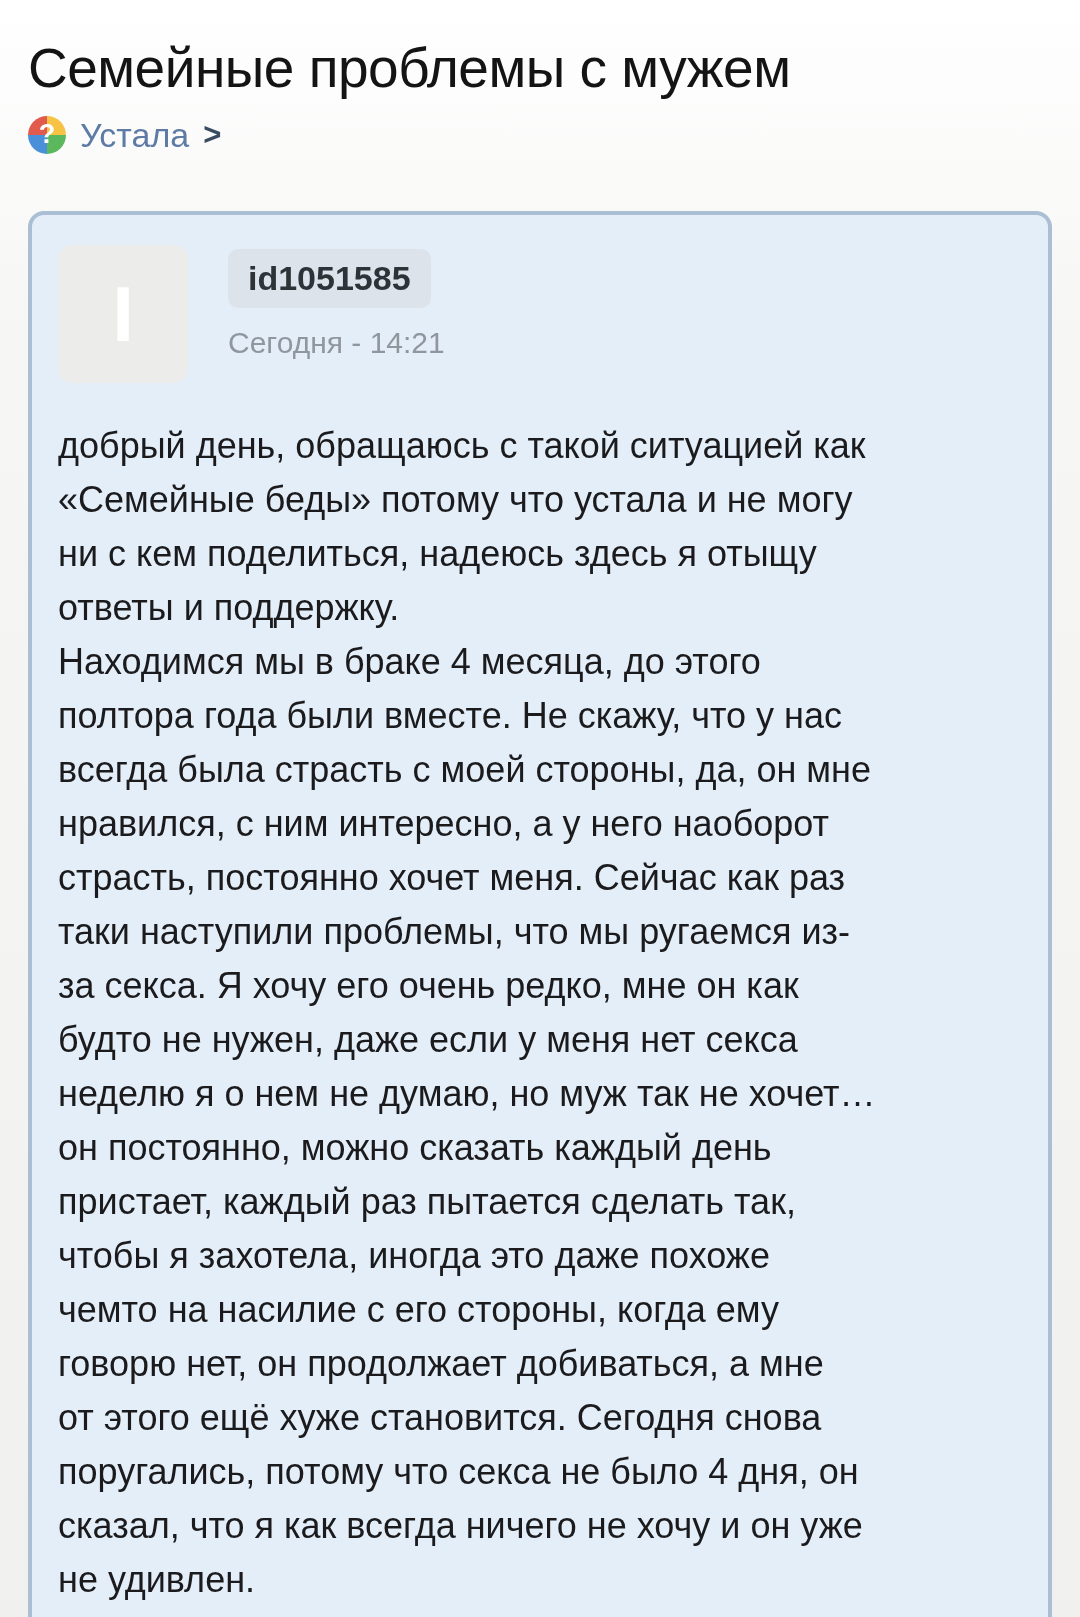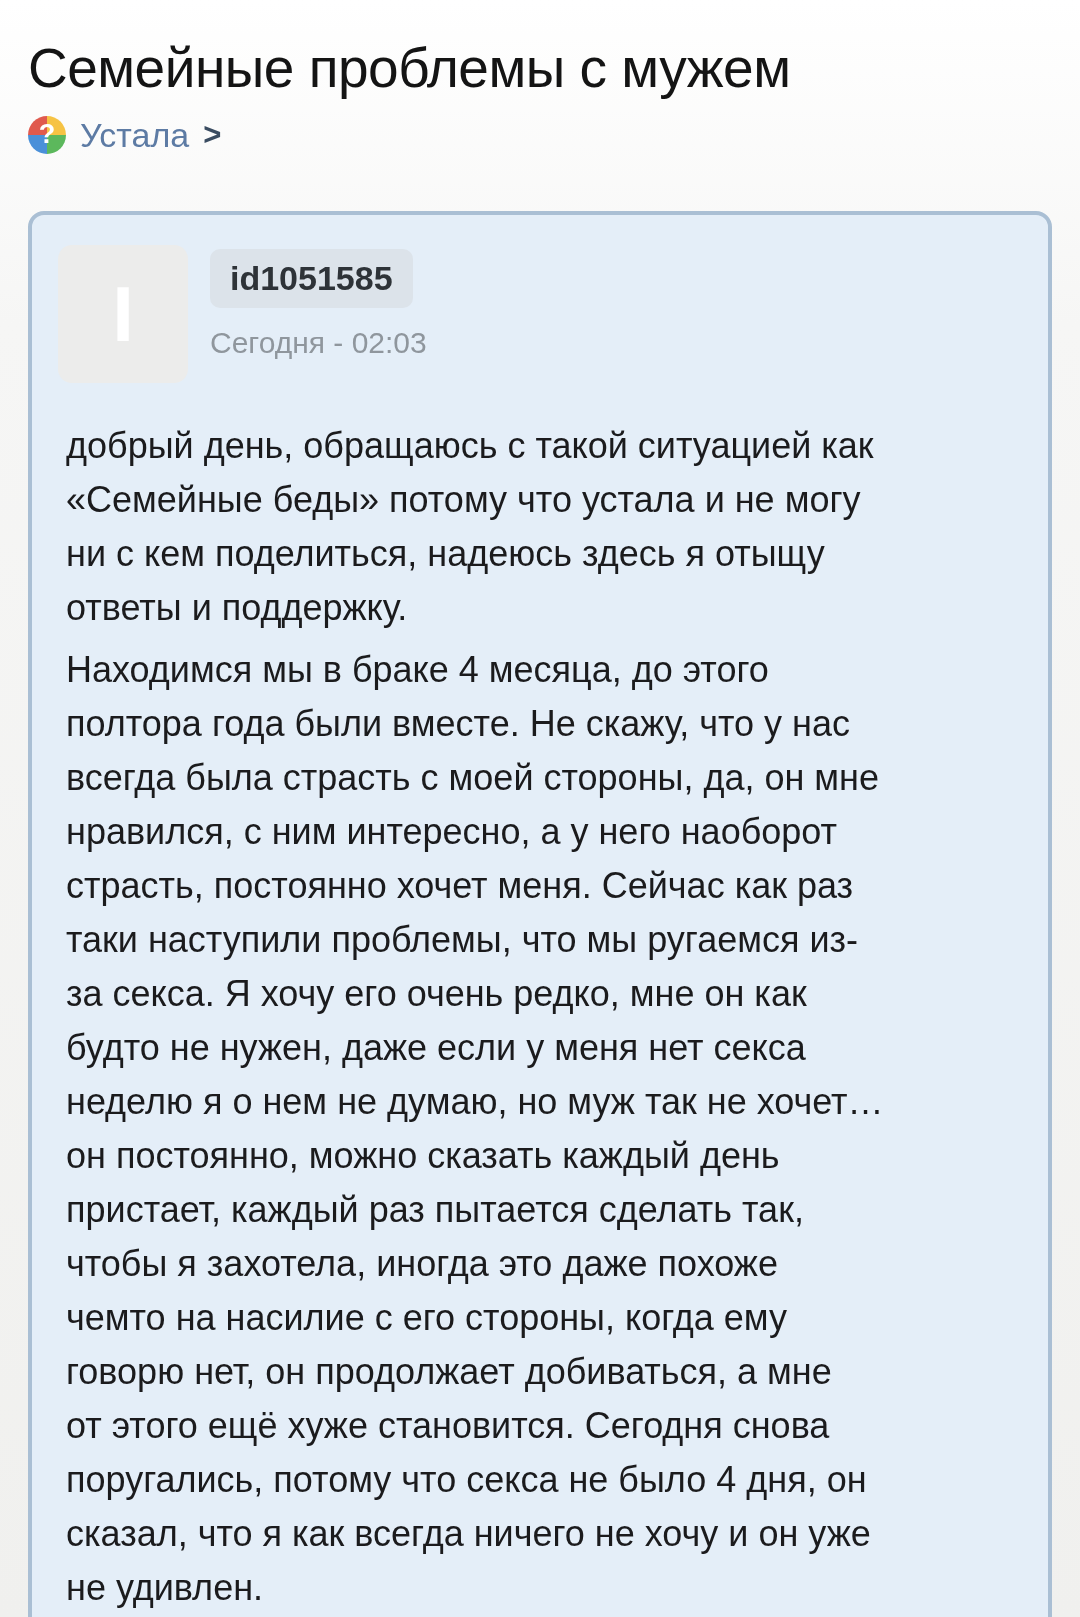--- a/index.html
+++ b/index.html
@@ -69,21 +69,21 @@
     margin-top: 56px;
     width: 1024px;
     height: 1500px;
     background: var(--card-bg);
     border: 4px solid var(--card-border);
     border-radius: 16px;
     padding: 30px 26px;
   }
   .post-header {
     display: flex;
-    gap: 22px;
+    gap: 40px;
   }
   .avatar {
     width: 130px;
     height: 138px;
     flex: 0 0 130px;
     background: #ececeb;
     border-radius: 14px;
     display: flex;
     align-items: center;
     justify-content: center;
@@ -113,21 +113,21 @@
     font-size: 30px;
     color: #8f969d;
   }
   .post-body {
     margin-top: 36px;
     font-size: 36px;
     line-height: 54px;
     color: #1b1b1d;
   }
   .para {
-    margin: 8px;
+    margin: 0;
     white-space: pre-line;
   }
 </style>
 </head>
 <body style="--card-bg: #e4eef8; --card-border: #aabfd4; --link-color: #5d7ba4; --badge-bg: #dce3ea; --icon-red: #e05a4e; --icon-yellow: #f6c344; --icon-green: #5cb85c; --icon-blue: #4a90d9;">
 
 <div class="page">
 
   <h1 class="page-title">Семейные проблемы с мужем</h1>
 
@@ -140,21 +140,21 @@
   </nav>
 
   <article class="post-card">
 
     <header class="post-header">
       <div class="avatar">
         <span>I</span>
       </div>
       <div class="post-meta">
         <span class="username-badge">id1051585</span>
-        <div class="timestamp">Сегодня - 02:03</div>
+        <div class="timestamp">Сегодня - 14:21</div>
       </div>
     </header>
 
     <div class="post-body">
       <p class="para">добрый день, обращаюсь с такой ситуацией как
 «Семейные беды» потому что устала и не могу
 ни с кем поделиться, надеюсь здесь я отыщу
 ответы и поддержку.</p>
       <p class="para">Находимся мы в браке 4 месяца, до этого
 полтора года были вместе. Не скажу, что у нас

